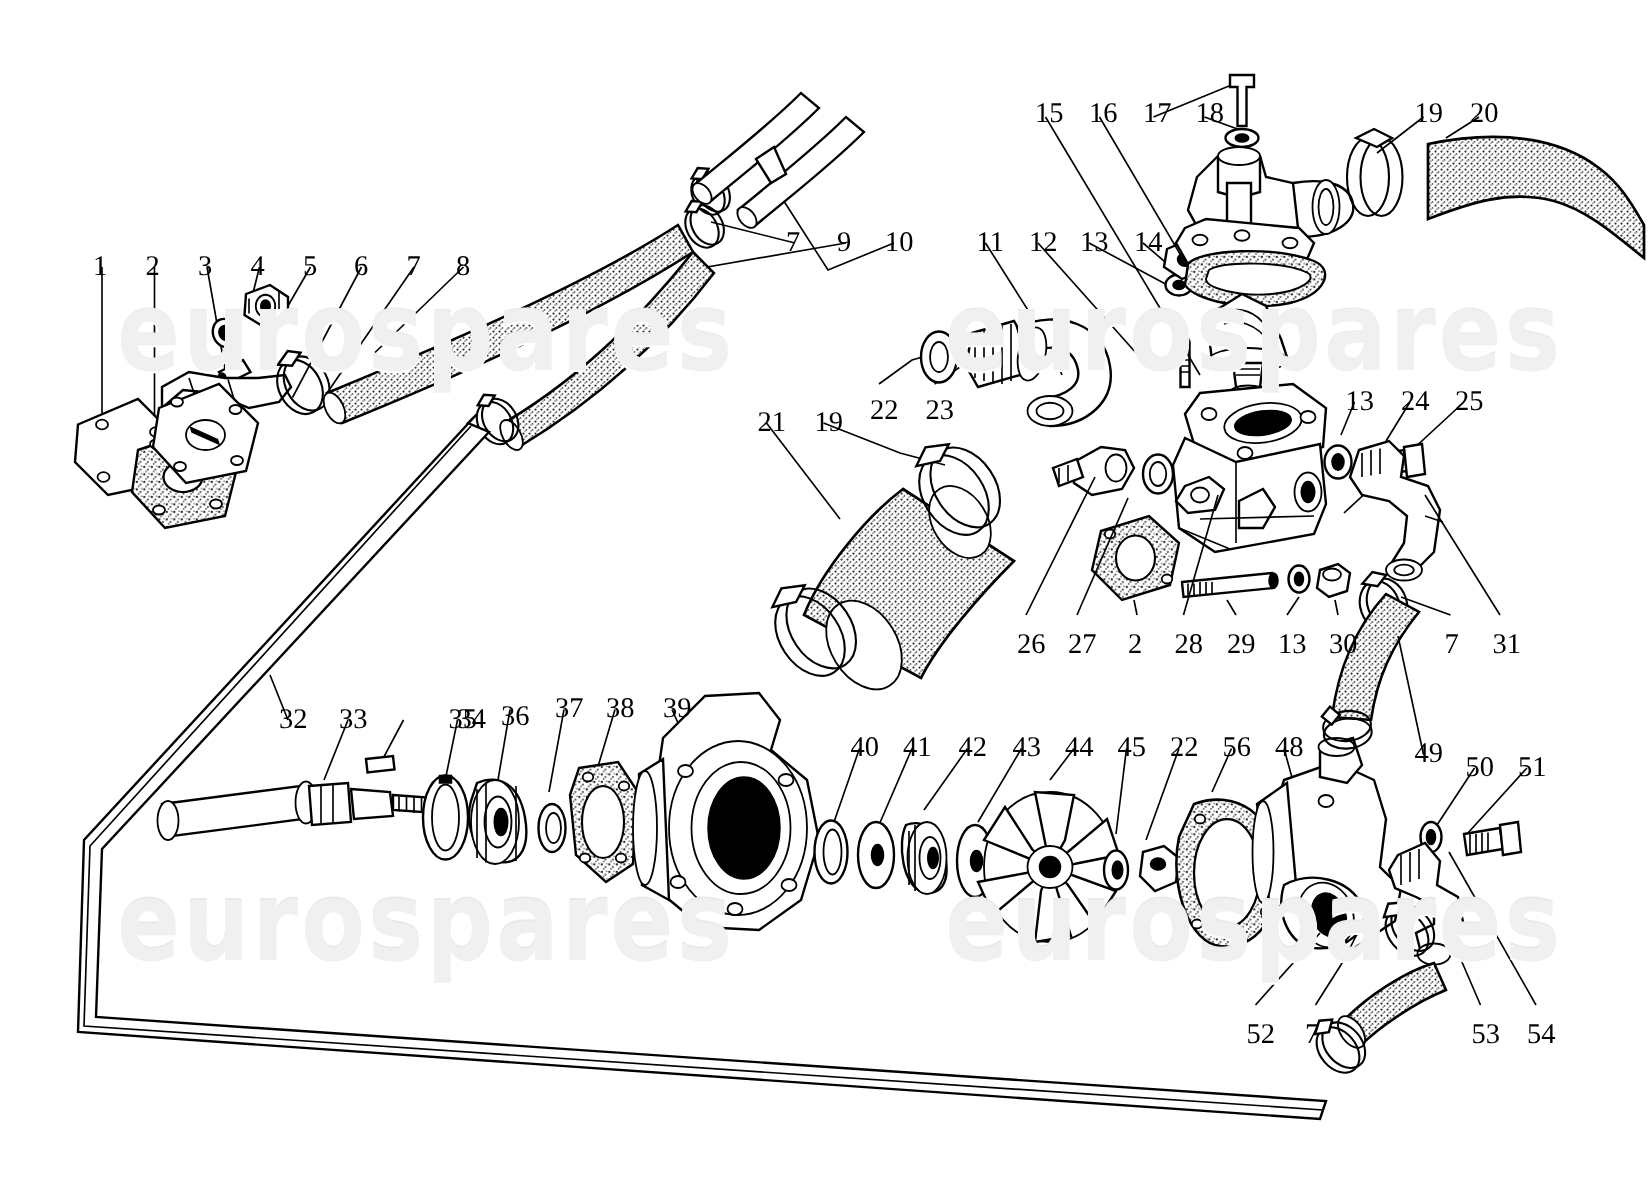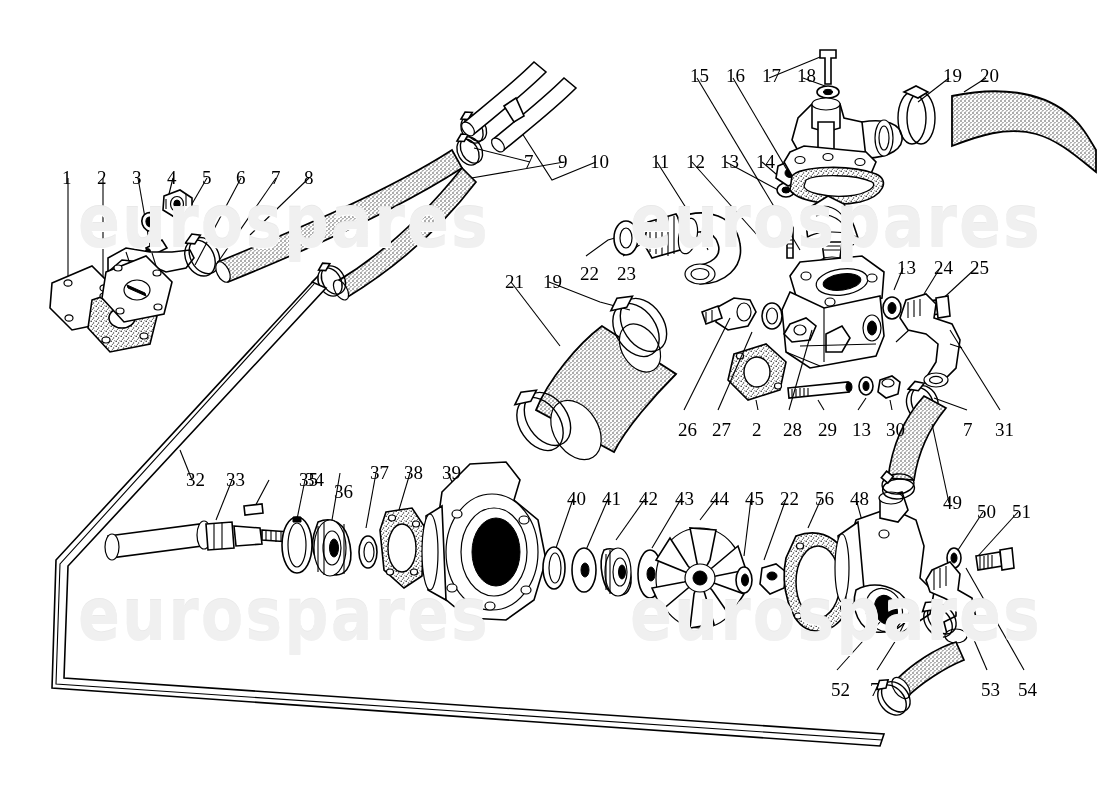--- a/index.html
+++ b/index.html
@@ -511,21 +511,21 @@
       <div class="lbl" style="left: 783px; top: 420px;">28</div>
       <div class="lbl" style="left: 818px; top: 420px;">29</div>
       <div class="lbl" style="left: 852px; top: 420px;">13</div>
       <div class="lbl" style="left: 886px; top: 420px; text-align: right;">30</div>
       <div class="lbl" style="left: 963px; top: 420px;">7</div>
       <div class="lbl" style="left: 995px; top: 420px;">31</div>
       <div class="lbl" style="left: 186px; top: 470px;">32</div>
       <div class="lbl" style="left: 226px; top: 470px;">33</div>
       <div class="lbl" style="left: 263px; top: 470px; margin-left: 42px;">34</div>
       <div class="lbl" style="left: 299px; top: 470px;">35</div>
-      <div class="lbl" style="left: 334px; top: 482px; text-align: right;">36</div>
+      <div class="lbl" style="left: 334px; top: 468px; text-align: right;">36</div>
       <div class="lbl" style="left: 370px; top: 463px;">37</div>
       <div class="lbl" style="left: 404px; top: 463px;">38</div>
       <div class="lbl" style="left: 442px; top: 463px;">39</div>
       <div class="lbl" style="left: 567px; top: 489px;">40</div>
       <div class="lbl" style="left: 602px; top: 489px;">41</div>
       <div class="lbl" style="left: 639px; top: 489px;">42</div>
       <div class="lbl" style="left: 675px; top: 489px;">43</div>
       <div class="lbl" style="left: 710px; top: 489px;">44</div>
       <div class="lbl" style="left: 745px; top: 489px;">45</div>
       <div class="lbl" style="left: 780px; top: 489px;">22</div>

